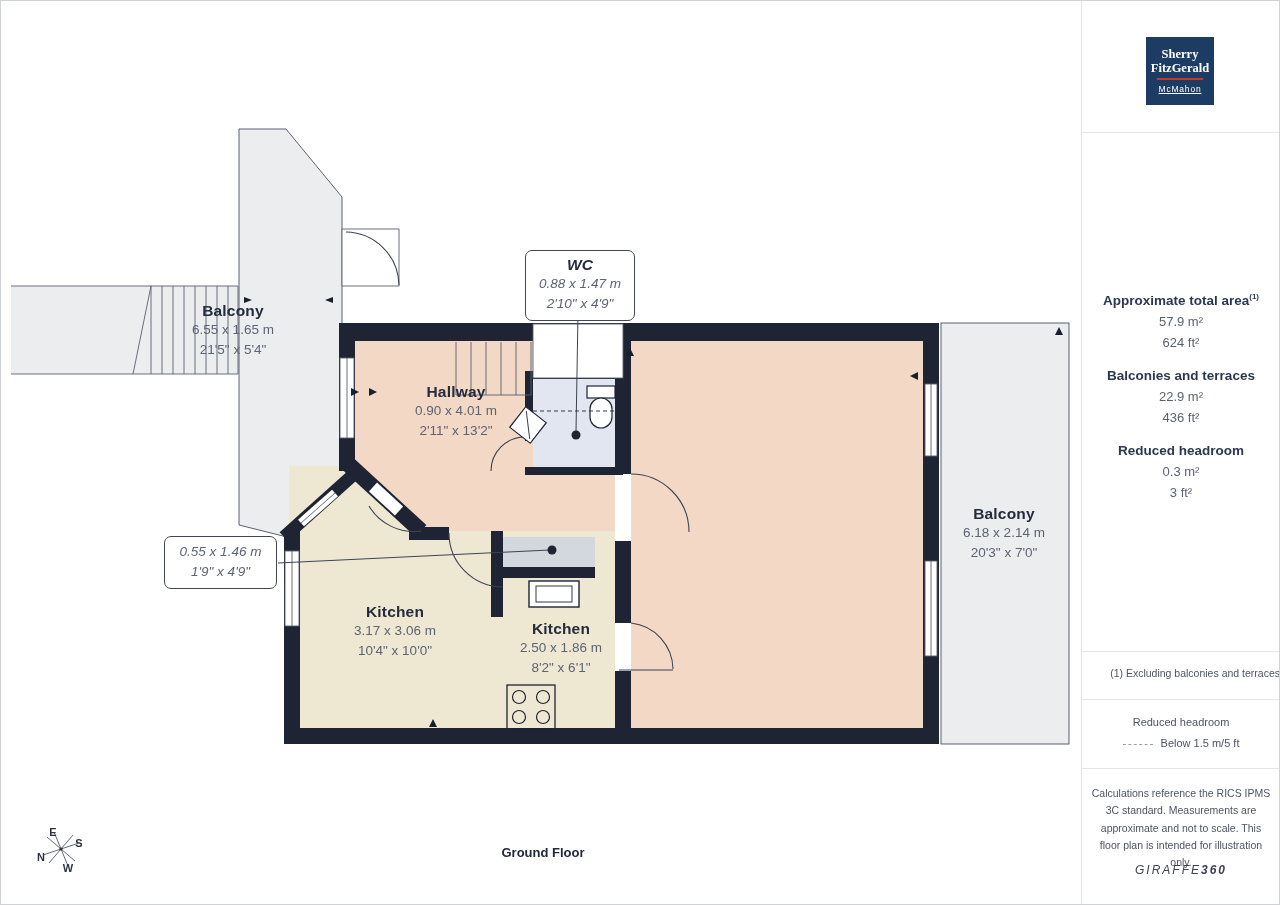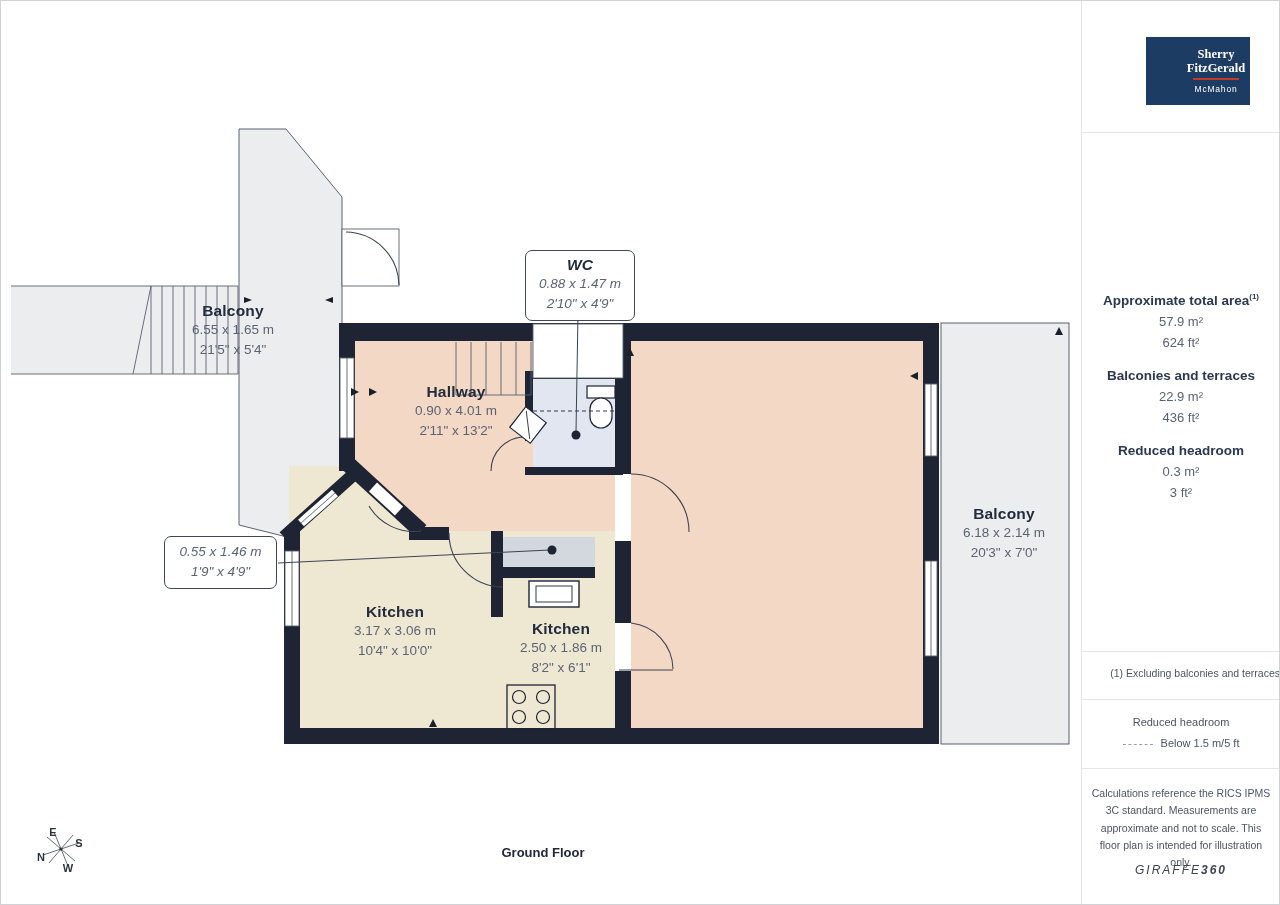--- a/index.html
+++ b/index.html
@@ -20,25 +20,25 @@
   .room-dim{font-size:13.5px;color:var(--text-grey);line-height:1.45;}
   .callout{
     position:absolute;background:#fff;border:1.6px solid #3f4757;border-radius:7px;
     padding:5px 10px 7px;text-align:center;box-sizing:border-box;white-space:nowrap;font-style:italic;
   }
   
   .v-divider{position:absolute;left:1080px;top:0;width:1px;height:905px;background:#e4e5e7;}
   .h-divider{position:absolute;left:1081px;width:198px;height:1px;background:#e4e5e7;}
   .logo{
     position:absolute;left:1145px;top:36px;width:68px;height:68px;background:var(--logo-navy);
-    display:flex;flex-direction:column;align-items:center;justify-content:center;color:#fff;padding-left:36px;
+    display:flex;flex-direction:column;align-items:center;justify-content:center;color:#fff;
   }
   .logo-l1,.logo-l2{font-family:"Liberation Serif",serif;font-weight:700;font-size:12.5px;line-height:1.05;}
   .logo-rule{width:46px;height:2px;background:var(--logo-red);margin:3px 0 4px;}
-  .logo-l3{font-size:8.5px;letter-spacing:.8px;}
+  .logo-l3{font-size:8.5px;letter-spacing:.8px;text-decoration:underline;}
   .stats{position:absolute;left:1081px;top:284px;width:198px;text-align:center;}
   .stat-head{font-size:13.5px;font-weight:700;color:#2c3850;margin-top:18px;}
   .stat-head:first-child{margin-top:7px;}
   .stat-val{font-size:13px;color:#5a6170;margin-top:6px;}
   .sup{font-size:8px;vertical-align:super;}
   .footnote{position:absolute;left:1081px;top:666px;width:198px;text-align:right;font-size:10.5px;color:#4d5462;}
   .legend{position:absolute;left:1081px;top:715px;width:198px;text-align:center;font-size:11px;color:#4d5462;}
   .legend-title{margin-bottom:9px;}
   .legend-dash{display:inline-block;width:30px;border-top:1.5px dashed #9aa0aa;vertical-align:middle;margin-right:8px;}
   .disclaimer{position:absolute;left:1090px;top:784px;width:180px;text-align:center;font-size:10.5px;line-height:1.65;color:#4d5462;}

